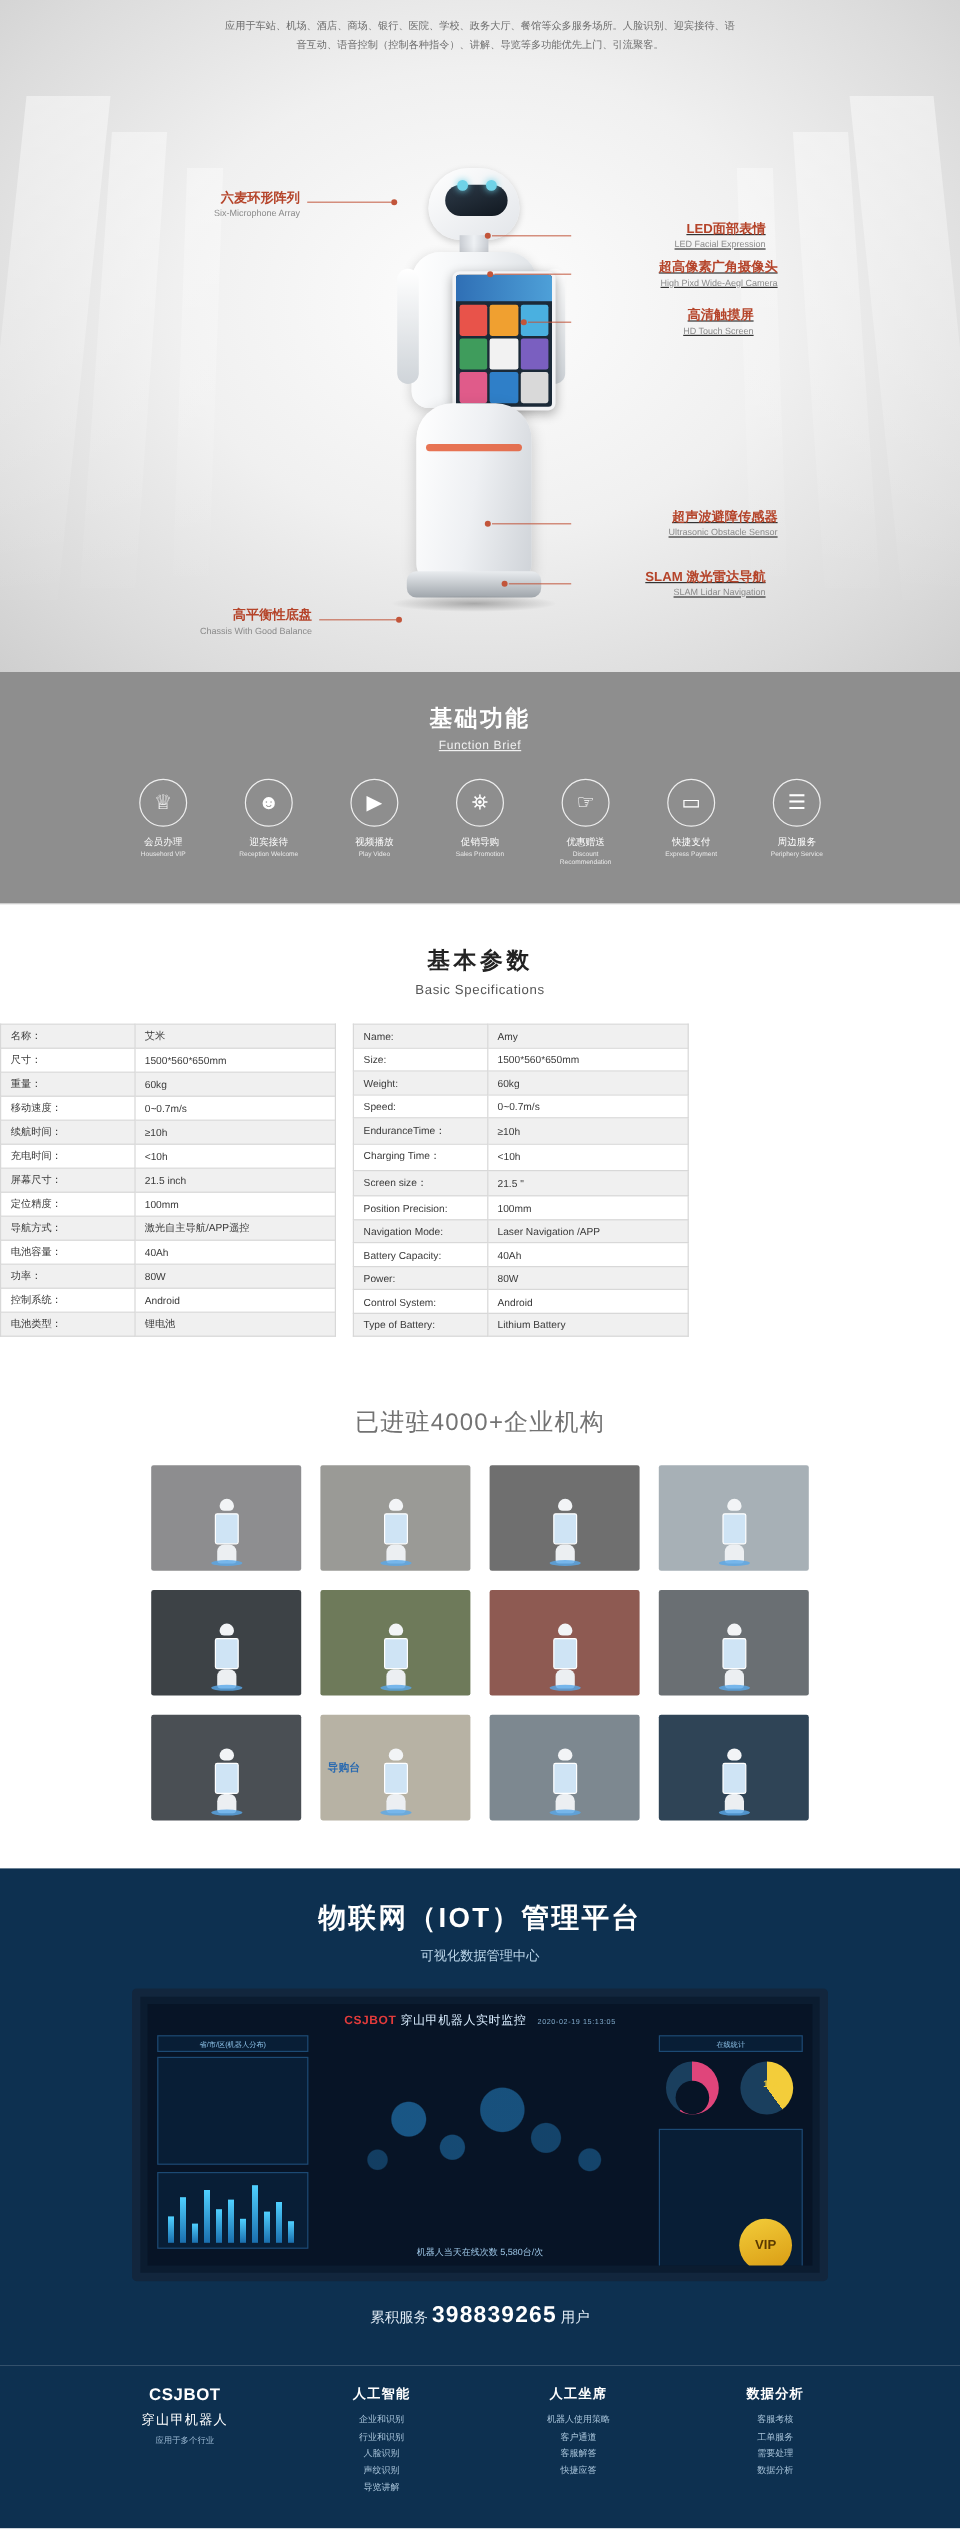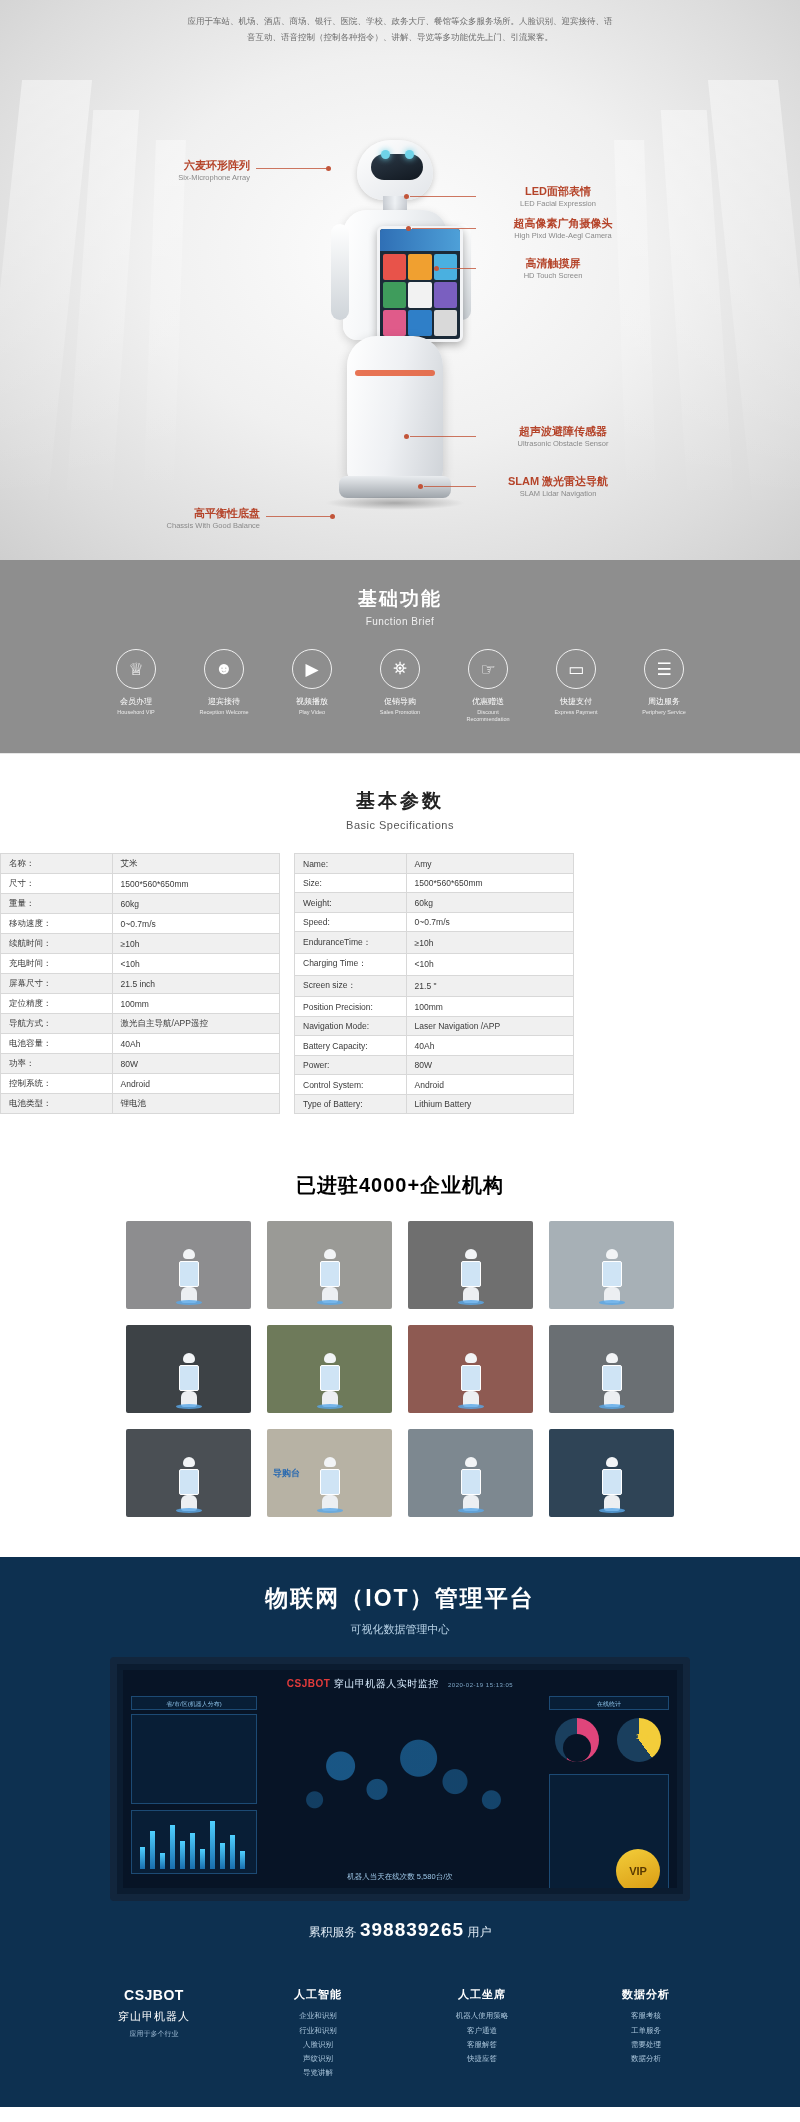--- a/index.html
+++ b/index.html
@@ -103,33 +103,33 @@
   .r-shadow {
     position:absolute; left:30px; top:356px; width:140px; height:14px;
     background: radial-gradient(ellipse at center, rgba(0,0,0,.28), rgba(0,0,0,0) 70%);
   }
 
   
   .callout { position: absolute; font-size: 9px; line-height: 1.35; }
   .callout .cn { font-size: 11px; color: #b5442a; font-weight: 600; }
   .callout .en { font-size: 7.5px; color: #8a8a8a; }
   .callout.left { text-align: right; }
-  .callout.right { text-align: center; }
+  .callout.right { text-align: right; text-decoration: underline; }
   .cline { position: absolute; height: 1px; background: #c2553a; opacity: .8; }
   .cdot { position: absolute; width: 5px; height: 5px; border-radius: 50%; background: #c2553a; }
 
   
   .func {
     background: #8e8e8e;
     padding: 26px 0 30px;
     text-align: center;
     color: #fff;
   }
   .func h2 { font-size: 19px; font-weight: 600; letter-spacing: 2px; }
-  .func .en { font-size: 10px; margin-top: 4px; letter-spacing: .5px; color: #f0f0f0; }
+  .func .en { font-size: 10px; margin-top: 4px; letter-spacing: .5px; color: #f0f0f0; text-decoration: underline; }
   .func-items { display: flex; justify-content: center; gap: 26px; margin-top: 22px; }
   .func-item { width: 62px; text-align: center; }
   .func-icon {
     width: 40px; height: 40px; margin: 0 auto 7px;
     border: 1px solid rgba(255,255,255,.85);
     border-radius: 50%;
     display: flex; align-items: center; justify-content: center;
     font-size: 17px; color: #fff;
   }
   .func-item .cn { font-size: 8px; display:block; }
@@ -141,21 +141,21 @@
   .specs .en { font-size: 11px; color: #555; margin-top: 5px; letter-spacing: .5px; }
   .spec-tables { display: flex; justify-content: flex-start; gap: 14px; margin-top: 22px; }
   table.spec { border-collapse: collapse; width: 280px; font-size: 8.5px; }
   table.spec td { border: 1px solid #d8d8d8; padding: 3.5px 8px; text-align: left; color: #3a3a3a; }
   table.spec tr:nth-child(odd) td { background: #f0f0f0; }
   table.spec tr:nth-child(even) td { background: #ffffff; }
   table.spec td.k { width: 40%; }
 
   
   .gallery { padding: 18px 0 40px; text-align: center; }
-  .gallery h2 { font-size: 20px; font-weight: 700; color: #000000; letter-spacing: 1px; margin-bottom: 22px; }
+  .gallery h2 { font-size: 20px; font-weight: 400; color: #737373; letter-spacing: 1px; margin-bottom: 22px; }
   .grid { display: grid; grid-template-columns: repeat(4, 125px); gap: 16px; justify-content: center; }
   .ph { height: 88px; border-radius: 2px; position: relative; overflow: hidden; }
   .ph .mini-robot {
     position:absolute; left:50%; bottom:6px; transform:translateX(-50%);
     width: 26px; height: 54px;
   }
   .mini-robot .mh { position:absolute; left:7px; top:0; width:12px; height:10px; background:#f2f4f6; border-radius:6px 6px 4px 4px;}
   .mini-robot .ms { position:absolute; left:3px; top:12px; width:20px; height:26px; background:#cfe4f5; border:1px solid #fff; border-radius:2px;}
   .mini-robot .mb { position:absolute; left:5px; top:38px; width:16px; height:16px; background:#eceff2; border-radius:6px 6px 3px 3px;}
   .mini-robot .mg { position:absolute; left:0px; bottom:-2px; width:26px; height:5px; border-radius:50%; background:#59a8e8; opacity:.8;}

